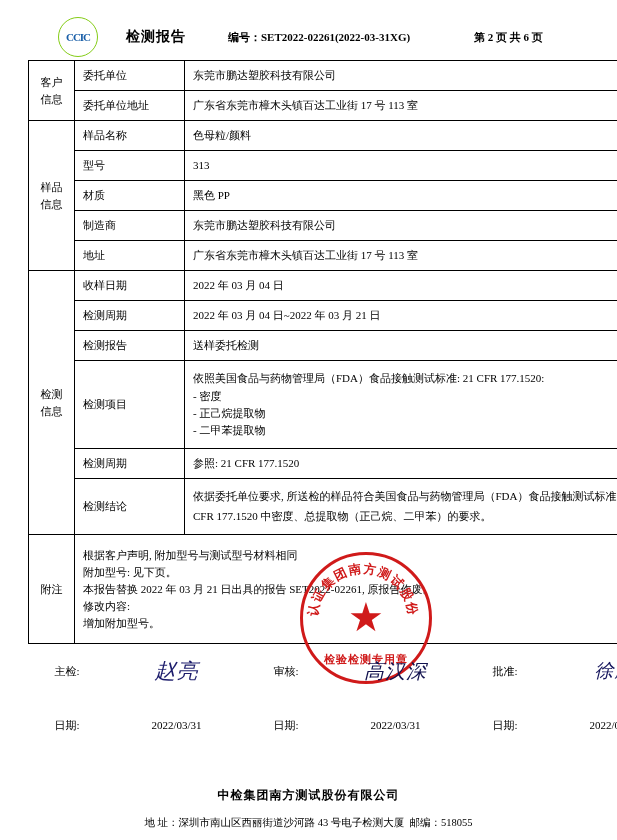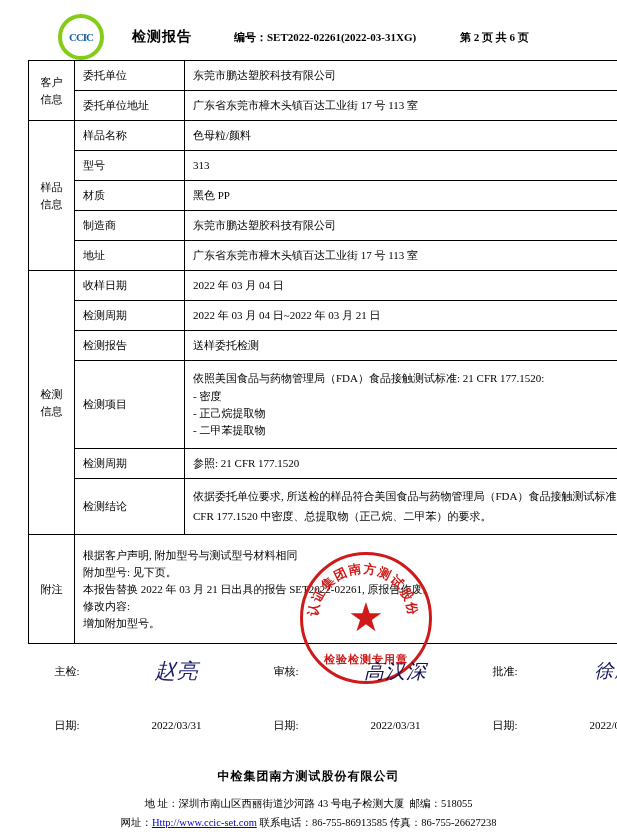--- a/index.html
+++ b/index.html
@@ -23,21 +23,21 @@
   .header{
     display:flex;
     align-items:center;
     height:46px;
     padding-left:30px;
     gap:0;
   }
   .logo{
     width:38px;height:38px;
     border-radius:50%;
-    border:4px solid #84cc16;
+    border:1px solid #84cc16;
     display:flex;align-items:center;justify-content:center;
     color:#1a5fa8;
     font-size:11px;
     font-weight:bold;
     letter-spacing:-1px;
     flex:0 0 auto;
     position:relative;
   }
   .logo span{transform:skewX(-8px);}
   .hdr-title{
@@ -49,21 +49,21 @@
   }
   .hdr-no{
     font-size:11px;
     font-weight:bold;
     margin-left:42px;
     white-space:nowrap;
   }
   .hdr-page{
     font-size:11px;
     font-weight:bold;
-    margin-left:44px;
+    margin-left:64px;
     white-space:nowrap;
   }
 
   
   table.main{
     border-collapse:collapse;
     width:612px;
     table-layout:fixed;
     margin-top:0;
   }
@@ -344,20 +344,15 @@
         </tr>
       </tbody>
     </table>
   </div>
 
   <div class="footer">
     <div class="f-title">中检集团南方测试股份有限公司</div>
     <div>
       <span>地    址：</span><span>深圳市南山区西丽街道沙河路 43 号电子检测大厦</span>&nbsp;&nbsp;<span>邮编：</span><span>518055</span>
     </div>
-    <div>
-      <span>网址：</span><span class="url">Http://www.ccic-set.com</span>
-      <span>联系电话：</span><span>86-755-86913585</span>
-      <span>传真：</span><span>86-755-26627238</span>
-    </div>
   </div>
 
 </div>
 
 </body></html>

